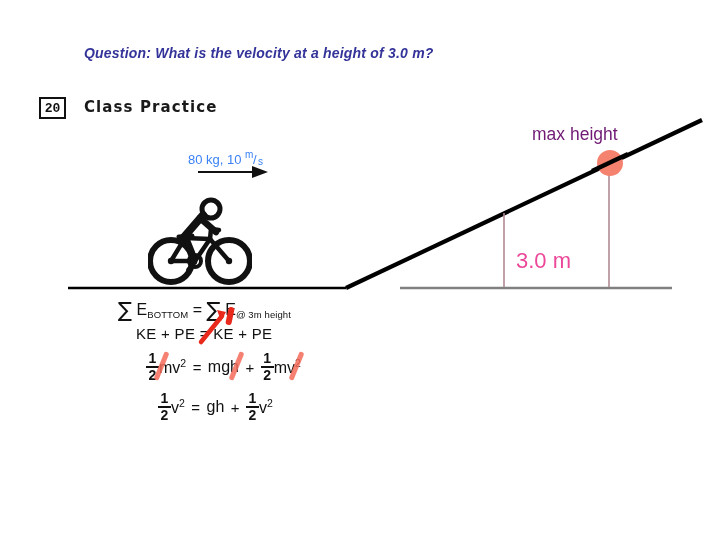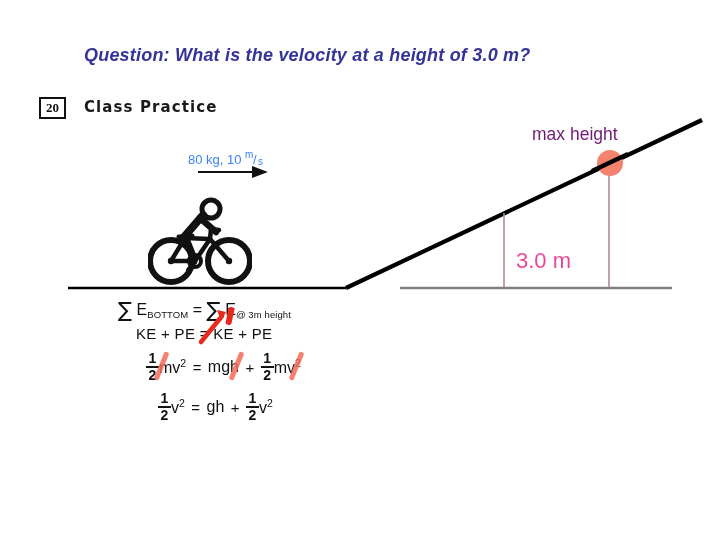--- a/index.html
+++ b/index.html
@@ -17,21 +17,21 @@
     height: 540px;
     background: #ffffff;
     overflow: hidden;
   }
 
   
   #question-title {
     position: absolute;
     left: 84px;
     top: 45px;
-    font-size: 18px;
+    font-size: 14px;
     font-weight: bold;
     font-style: italic;
     color: #333399;
     letter-spacing: 0.2px;
     white-space: nowrap;
   }
 
   
   #slide-number-box {
     position: absolute;
@@ -40,21 +40,21 @@
     width: 27px;
     height: 22px;
     border: 2.5px solid #111111;
     box-sizing: border-box;
     display: flex;
     align-items: center;
     justify-content: center;
     font-size: 13px;
     font-weight: bold;
     color: #111111;
-    font-family: Liberation Serif, serif;
+    font-family: Liberation Mono, monospace;
   }
   #class-practice {
     position: absolute;
     left: 84px;
     top: 98px;
     font-size: 15px;
     font-weight: bold;
     color: #1a1a1a;
     letter-spacing: 1.1px;
     font-family: "DejaVu Sans", sans-serif;

